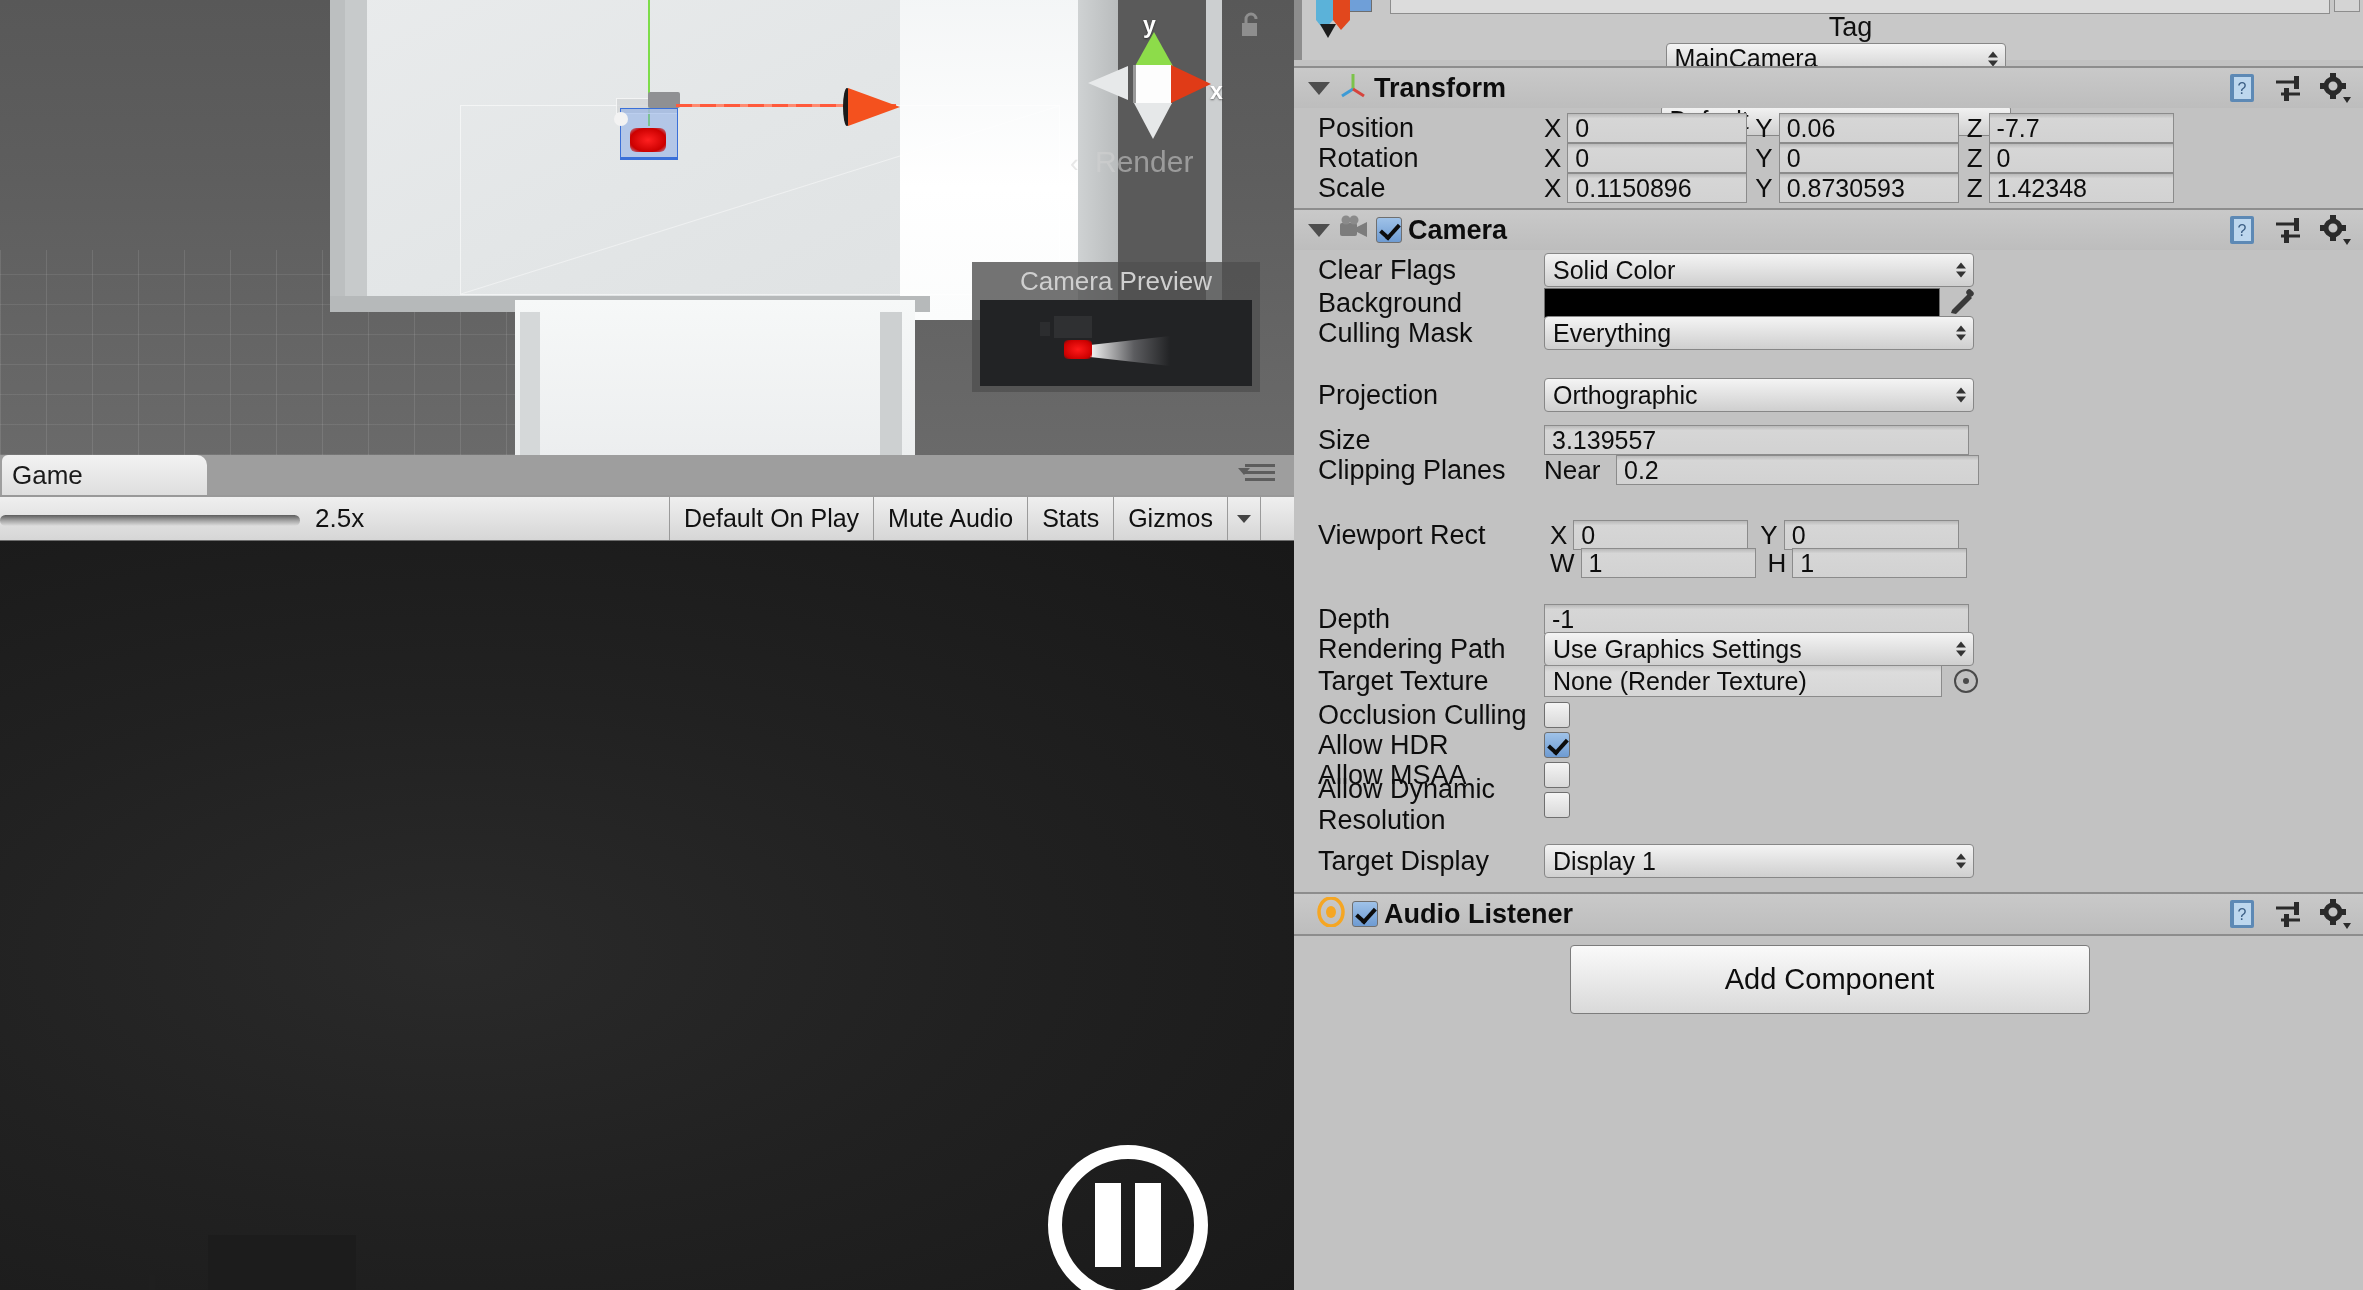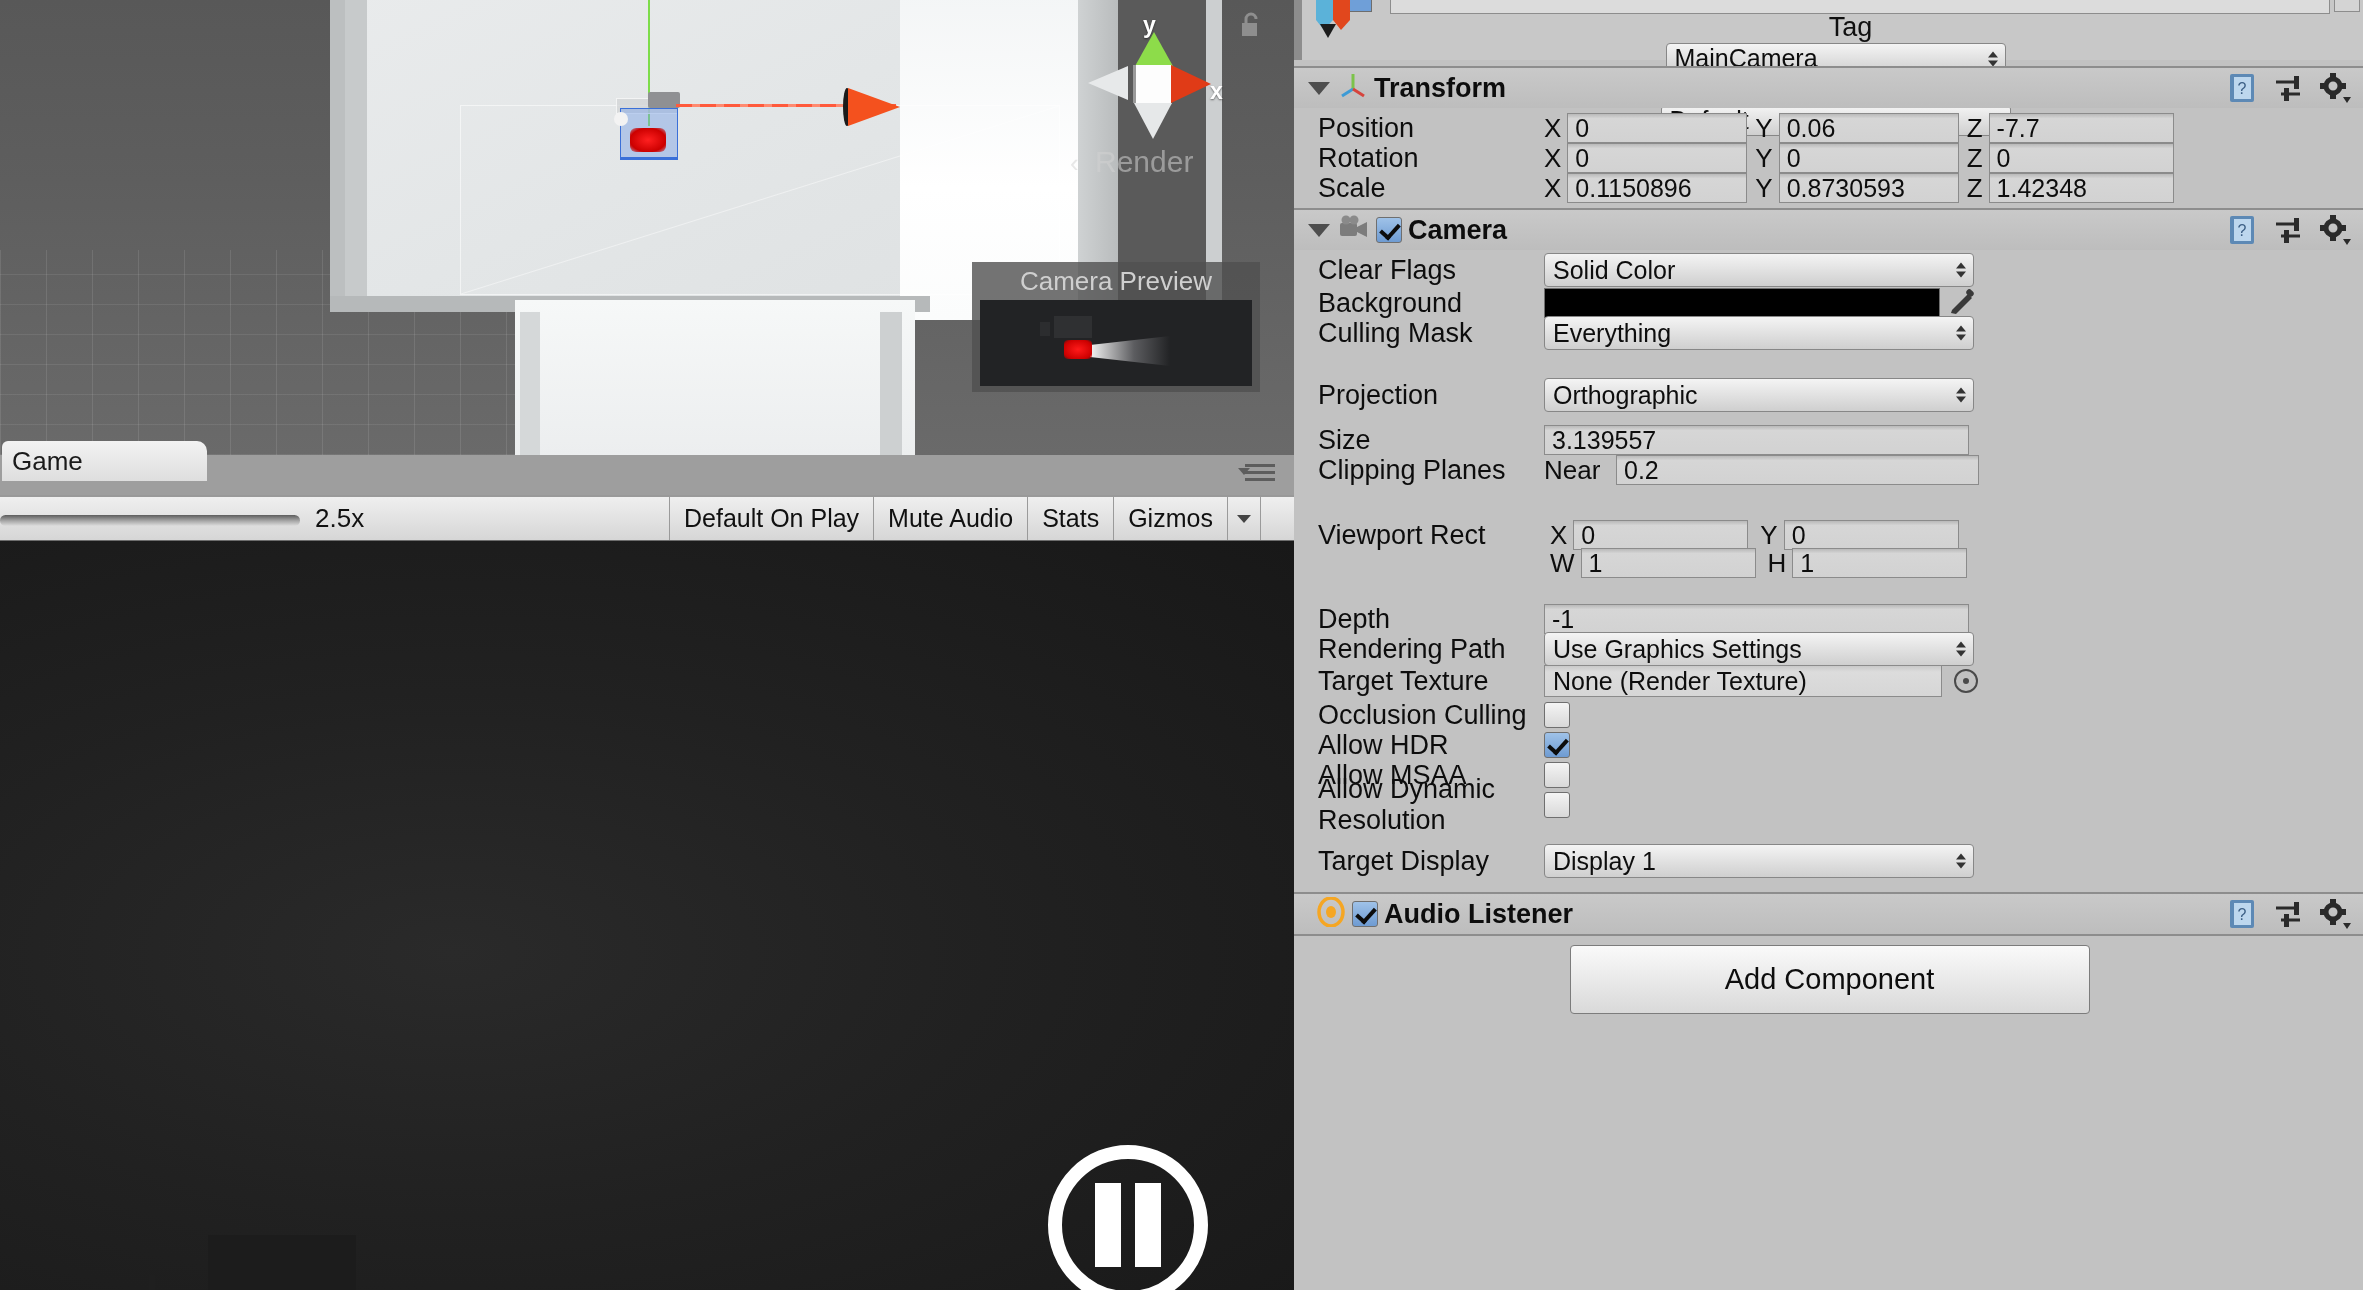--- a/index.html
+++ b/index.html
@@ -136,21 +136,21 @@
     position:absolute; left: 110px; top: 36px; width: 80px; height: 30px;
     background: linear-gradient(90deg, rgba(255,255,255,.95) 0%, rgba(200,200,205,.35) 55%, rgba(120,120,125,0) 100%);
     clip-path: polygon(0 30%, 100% 0, 100% 100%, 0 70%);
   }
   .cpv-box { position:absolute; left:74px; top:16px; width:38px; height:22px; background:#2f3032; }
   .cpv-box2 { position:absolute; left:60px; top:22px; width:10px; height:14px; background:#2c2d2f; }
 
   
   .tabbar { position:absolute; left:0; top:455px; width:1294px; height:40px; background:#9e9e9e; }
   .tab-game {
-    position:absolute; left:2px; top:441px; width:205px; height:40px;
+    position:absolute; left:2px; top:455px; width:205px; height:40px;
     background: linear-gradient(180deg,#f2f2f2 0%, #dedede 100%);
     border-top-left-radius: 6px; border-top-right-radius: 10px;
     display:flex; align-items:center; padding-left: 10px;
     font-size: 26px; color:#1a1a1a;
   }
   .tab-menu { position:absolute; left:1245px; top:464px; width:30px; height:22px; }
   .tab-menu .bar { height:3px; background:#5d5d5d; margin-bottom:4px; }
   .tab-menu-tri { position:absolute; left:1238px; top:468px; width:0;height:0;border-left:6px solid transparent;border-right:6px solid transparent;border-top:7px solid #5d5d5d;}
 
   

